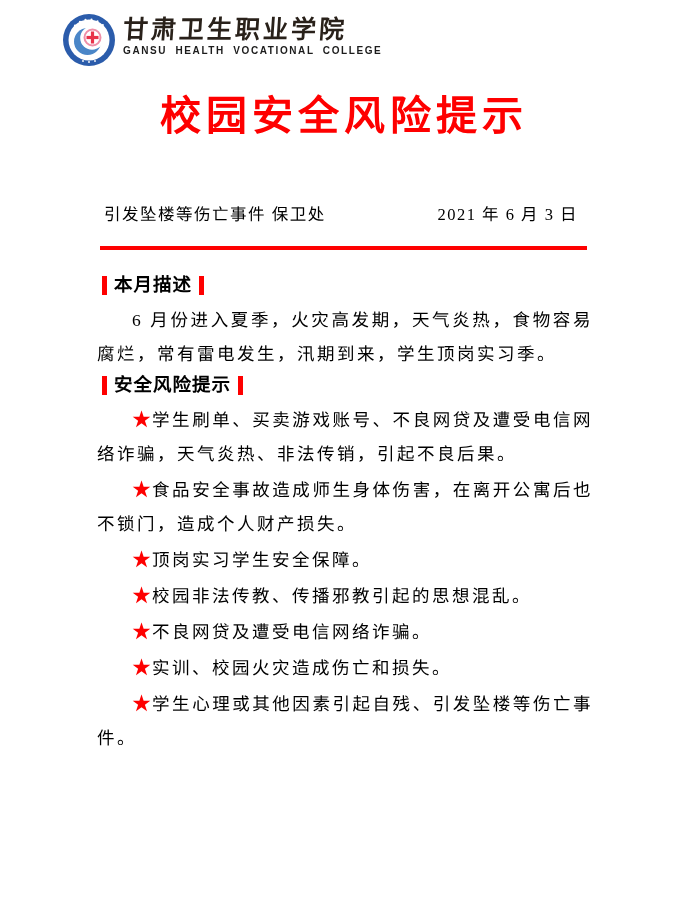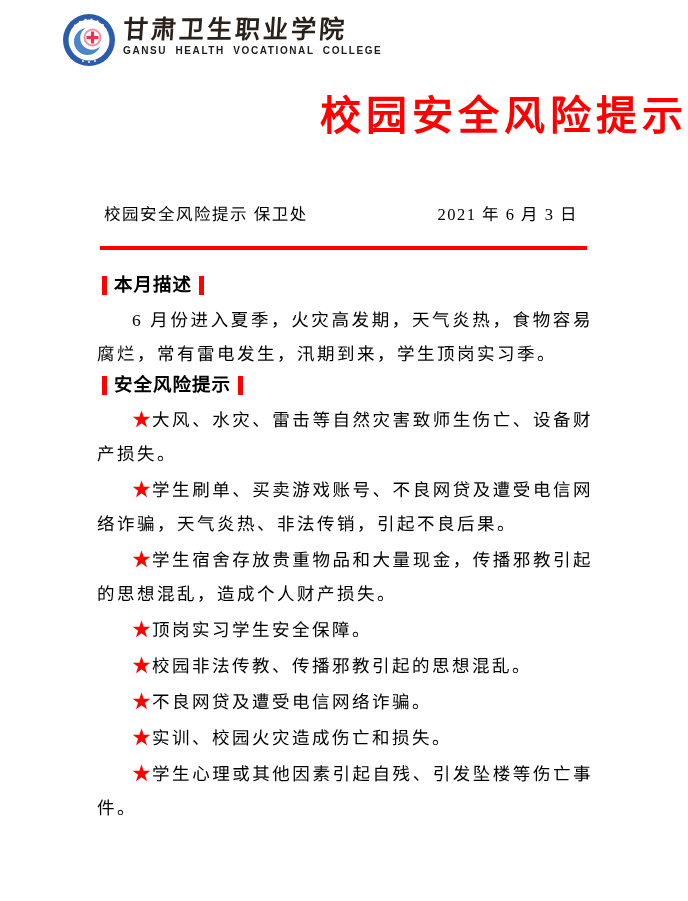--- a/index.html
+++ b/index.html
@@ -34,21 +34,21 @@
     margin-top:3px;
     font-size:10px;line-height:9px;font-weight:bold;
     color:#1c1c1c;letter-spacing:1.6px;
     font-family:"Liberation Sans","DejaVu Sans",sans-serif;
     word-spacing:4px;
   }
 
   
   .doc-title{
     position:absolute;top:88px;left:0;width:100%;
-    text-align:right;
+    text-align:center;
     font-size:41px;line-height:56px;
     font-weight:bold;color:var(--accent);
     letter-spacing:5px;
   }
 
   
   .meta-row{
     position:absolute;top:201px;left:104px;width:474px;
     display:flex;justify-content:space-between;align-items:baseline;
     font-size:16.5px;letter-spacing:1.5px;
@@ -121,21 +121,21 @@
     </svg>
     <div class="logo-text">
       <div class="logo-cn">甘肃卫生职业学院</div>
       <div class="logo-en">GANSU HEALTH VOCATIONAL COLLEGE</div>
     </div>
   </div>
 
   <div class="doc-title">校园安全风险提示</div>
 
   <div class="meta-row">
-    <span>校园安全风险提示 保卫处</span>
+    <span>引发坠楼等伤亡事件 保卫处</span>
     <span>2021 年 6 月 3 日</span>
   </div>
 
   <div class="rule"></div>
 
   <div class="content">
 
     <div class="section-heading">
       <span class="red-bar"></span>
       <span>本月描述</span>
@@ -145,25 +145,24 @@
     <p class="para">6 月份进入夏季，火灾高发期，天气炎热，食物容易腐烂，常有雷电发生，汛期到来，学生顶岗实习季。</p>
 
     <div class="section-heading">
       <span class="red-bar"></span>
       <span>安全风险提示</span>
       <span class="red-bar"></span>
     </div>
 
     <div class="risk-list">
 
-        <p class="para"><span class="star">★</span><span>大风、水灾、雷击等自然灾害致师生伤亡、设备财产损失。</span></p>
 
         <p class="para"><span class="star">★</span><span>学生刷单、买卖游戏账号、不良网贷及遭受电信网络诈骗，天气炎热、非法传销，引起不良后果。</span></p>
 
-        <p class="para"><span class="star">★</span><span>学生宿舍存放贵重物品和大量现金，传播邪教引起的思想混乱，造成个人财产损失。</span></p>
+        <p class="para"><span class="star">★</span><span>食品安全事故造成师生身体伤害，在离开公寓后也不锁门，造成个人财产损失。</span></p>
 
         <p class="para"><span class="star">★</span><span>顶岗实习学生安全保障。</span></p>
 
         <p class="para"><span class="star">★</span><span>校园非法传教、传播邪教引起的思想混乱。</span></p>
 
         <p class="para"><span class="star">★</span><span>不良网贷及遭受电信网络诈骗。</span></p>
 
         <p class="para"><span class="star">★</span><span>实训、校园火灾造成伤亡和损失。</span></p>
 
         <p class="para"><span class="star">★</span><span>学生心理或其他因素引起自残、引发坠楼等伤亡事件。</span></p>

